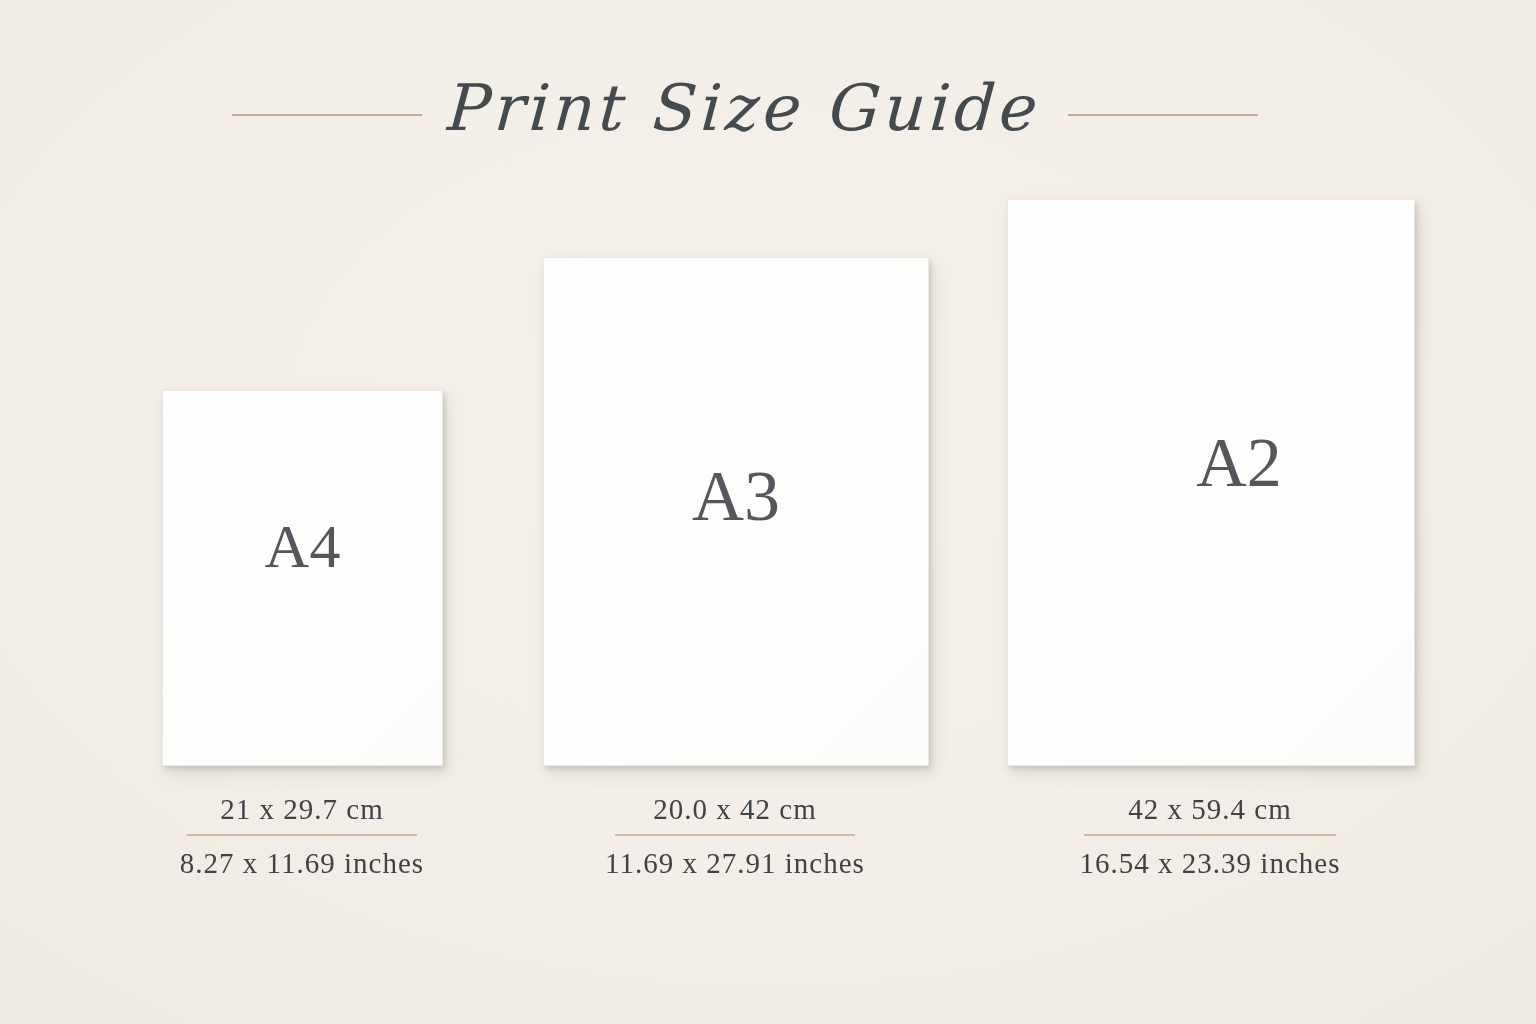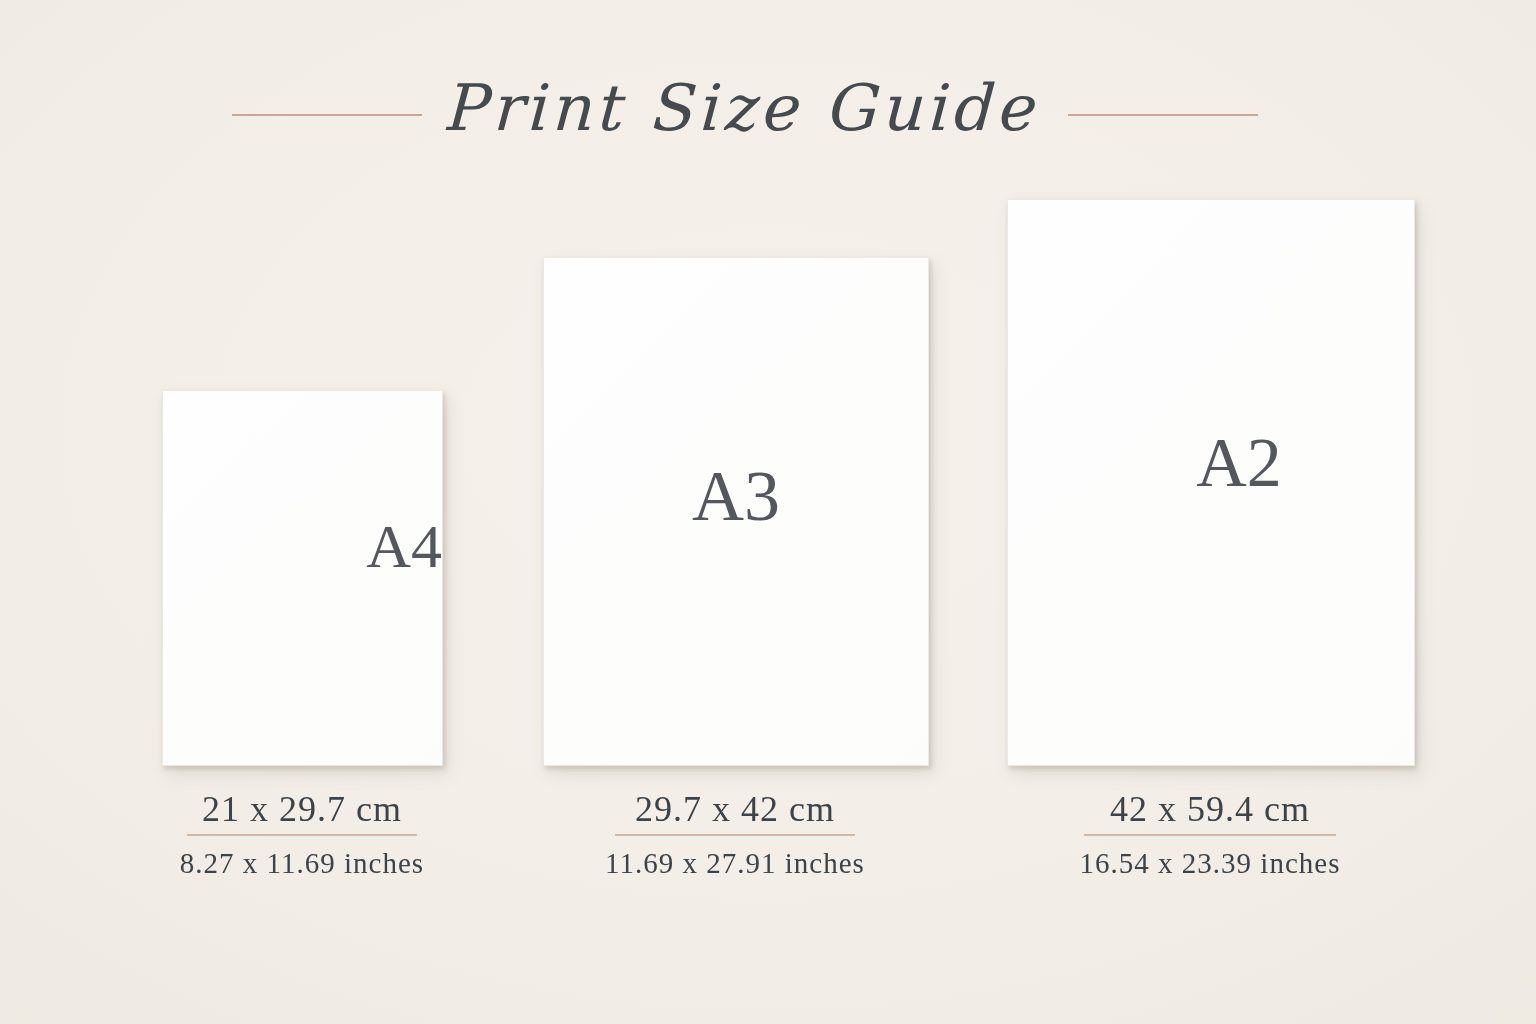--- a/index.html
+++ b/index.html
@@ -65,37 +65,37 @@
 
   .paper-label {
     position: absolute;
     left: 0;
     width: 100%;
     text-align: center;
     transform: translateY(-50%);
     font-family: "Liberation Serif", serif;
     color: #54585d;
   }
-  .paper-a4 .paper-label { top: 41.5%; font-size: 62px; text-align: right; }
+  .paper-a4 .paper-label { top: 41.5%; font-size: 62px; }
   .paper-a3 .paper-label { top: 47%;   font-size: 72px; }
   .paper-a2 .paper-label { top: 46.5%; font-size: 70px; margin-left: 28px; }
 
   
   .dims {
     position: absolute;
     top: 792px;
     width: 340px;
     text-align: center;
     color: #3e4347;
   }
   .dims-a4 { left: 132px; }
   .dims-a3 { left: 565px; }
   .dims-a2 { left: 1040px; }
   .dims .cm {
-    font-size: 36px;
+    font-size: 29px;
     letter-spacing: 1px;
     line-height: 34px;
   }
   .dims .rule {
     height: 2px;
     background: #d4b7a7;
     margin: 8px auto 10px auto;
   }
   .dims-a4 .rule { width: 230px; }
   .dims-a3 .rule { width: 240px; }
@@ -143,21 +143,21 @@
     <div class="paper-label">A2</div>
   </div>
 
   <div class="dims dims-a4">
     <div class="cm">21 x 29.7 cm</div>
     <div class="rule"></div>
     <div class="inches">8.27 x 11.69 inches</div>
   </div>
 
   <div class="dims dims-a3">
-    <div class="cm">29.7 x 42 cm</div>
+    <div class="cm">20.0 x 42 cm</div>
     <div class="rule"></div>
     <div class="inches">11.69 x 27.91 inches</div>
   </div>
 
   <div class="dims dims-a2">
     <div class="cm">42 x 59.4 cm</div>
     <div class="rule"></div>
     <div class="inches">16.54 x 23.39 inches</div>
   </div>
 

